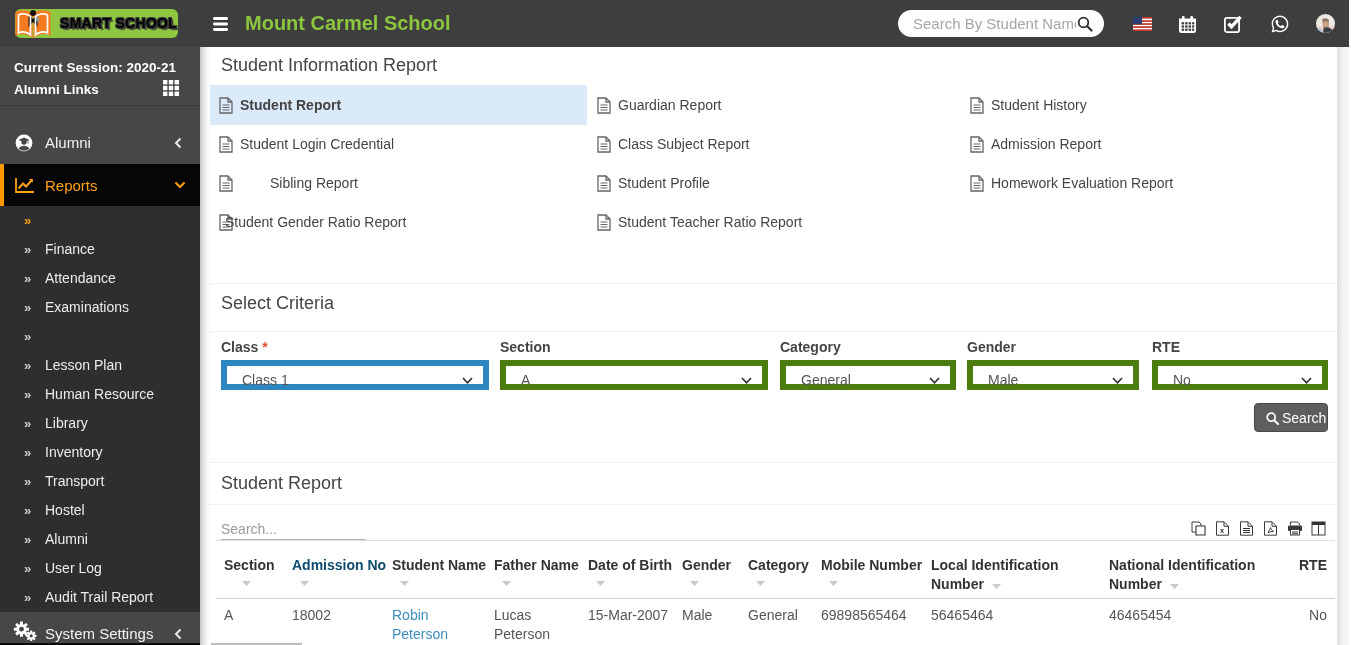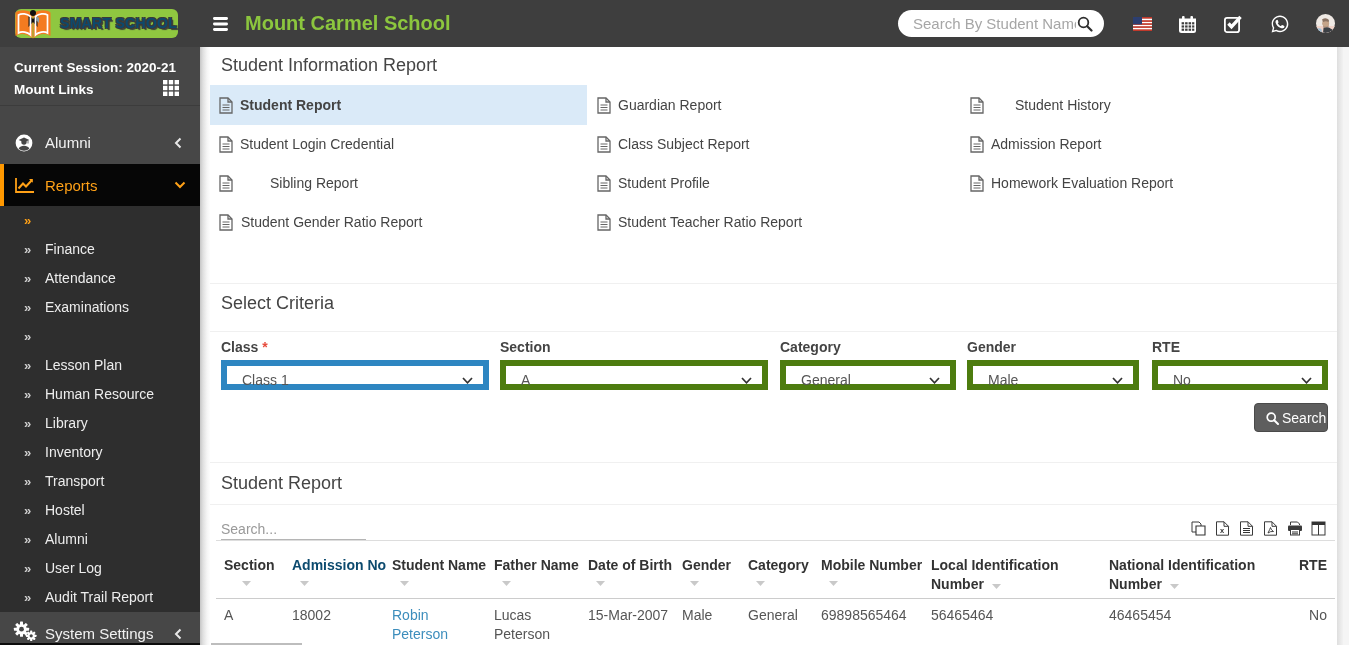--- a/index.html
+++ b/index.html
@@ -3,21 +3,21 @@
 <meta charset="utf-8">
 <style>
   * { margin:0; padding:0; box-sizing:border-box; }
   html,body { width:1351px; height:645px; overflow:hidden; }
   body { font-family:"Liberation Sans", sans-serif; background:#efefef; position:relative; }
   .abs { position:absolute; }
 
   
   #topbar { position:absolute; left:0; top:0; width:1349px; height:47px; background:#3e3e3e; }
   #logo { position:absolute; left:15px; top:9px; width:163px; height:29px; background:#8fc740; border-radius:6px; }
-  #logo .txt { position:absolute; left:45px; top:0; height:29px; color:#0c4a6e; font-weight:bold; font-size:14px; line-height:29px; white-space:nowrap; letter-spacing:0.3px; text-shadow:-1px -1px 0 #3a3a3a, 1px -1px 0 #3a3a3a, -1px 1px 0 #3a3a3a, 1px 1px 0 #3a3a3a, 2px 2px 1px #3a3a3a; }
+  #logo .txt { position:absolute; left:45px; top:0; height:29px; color:#000000; font-weight:bold; font-size:14px; line-height:29px; white-space:nowrap; letter-spacing:0.3px; text-shadow:-1px -1px 0 #3a3a3a, 1px -1px 0 #3a3a3a, -1px 1px 0 #3a3a3a, 1px 1px 0 #3a3a3a, 2px 2px 1px #3a3a3a; }
   #hamburger { position:absolute; left:213px; top:17px; }
   #pagetitle { position:absolute; left:245px; top:12px; font-size:20px; font-weight:bold; color:#8cc63e; }
   #searchpill { position:absolute; left:898px; top:10px; width:206px; height:27px; background:#fff; border-radius:14px; }
   #searchpill .ph { position:absolute; left:15px; top:0; width:163px; overflow:hidden; line-height:27px; font-size:15px; color:#a6a6a6; white-space:nowrap; }
   .topicon { position:absolute; top:15px; }
 
   
   #sidebar { position:absolute; left:0; top:47px; width:216px; height:598px; background:#474747; color:#fff; }
   #session { position:absolute; left:0; top:0; width:200px; height:59px; border-bottom:1px solid #3c3c3c; }
   #session .l1 { position:absolute; left:14px; top:13px; font-size:13.5px; font-weight:bold; }
@@ -137,21 +137,21 @@
     <circle cx="9.7" cy="9.2" r="3.4" fill="#c5a489"></circle>
     <path d="M6 5.5 Q10 3 13 6 L12.5 8 Q10 6.5 7 8 Z" fill="#8a7262"></path>
     <path d="M7 19 L7.5 14 Q12 12.5 14.5 14.5 L19 17 L19 19 Z" fill="#3c4045"></path>
     <path d="M0 19 L0 15 Q3 13.5 5.5 15 L6 19 Z" fill="#9fc0d8"></path>
   </g>
 </svg>
 
 <div id="sidebar">
   <div id="session">
     <div class="l1">Current Session: 2020-21</div>
-    <div class="l2">Mount Links</div>
+    <div class="l2">Alumni Links</div>
     <svg style="position:absolute;left:163px;top:33px;" width="16" height="16" viewBox="0 0 16 16">
       <g fill="#fff">
         <rect x="0" y="0" width="4.4" height="4.4"></rect>
           <rect x="5.8" y="0" width="4.4" height="4.4"></rect>
           <rect x="11.6" y="0" width="4.4" height="4.4"></rect>
         <rect x="0" y="5.8" width="4.4" height="4.4"></rect>
           <rect x="5.8" y="5.8" width="4.4" height="4.4"></rect>
           <rect x="11.6" y="5.8" width="4.4" height="4.4"></rect>
         <rect x="0" y="11.6" width="4.4" height="4.4"></rect>
           <rect x="5.8" y="11.6" width="4.4" height="4.4"></rect>
@@ -311,21 +311,21 @@
       <span class="linktxt" style="left:21px;margin-left:30px;">Sibling Report</span>
       </div>
       <div class="linkrow" style="left:9px;top:155px;">
       <span class="docicon"><svg width="14" height="17" viewBox="0 0 14 17">
             <path d="M1 1 H9 L13 5 V16 H1 Z" fill="none" stroke="#666" stroke-width="1.3"></path>
             <path d="M9 1 V5 H13" fill="none" stroke="#666" stroke-width="1.3"></path>
             <line x1="3.5" y1="8" x2="10.5" y2="8" stroke="#666" stroke-width="1"></line>
             <line x1="3.5" y1="10.5" x2="10.5" y2="10.5" stroke="#666" stroke-width="1"></line>
             <line x1="3.5" y1="13" x2="10.5" y2="13" stroke="#666" stroke-width="1"></line>
           </svg></span>
-      <span class="linktxt" style="left:22px;">Student Gender Ratio Report</span>
+      <span class="linktxt" style="left:6px;">Student Gender Ratio Report</span>
       </div>
       <div class="linkrow" style="left:387px;top:38px;">
       <span class="docicon"><svg width="14" height="17" viewBox="0 0 14 17">
             <path d="M1 1 H9 L13 5 V16 H1 Z" fill="none" stroke="#666" stroke-width="1.3"></path>
             <path d="M9 1 V5 H13" fill="none" stroke="#666" stroke-width="1.3"></path>
             <line x1="3.5" y1="8" x2="10.5" y2="8" stroke="#666" stroke-width="1"></line>
             <line x1="3.5" y1="10.5" x2="10.5" y2="10.5" stroke="#666" stroke-width="1"></line>
             <line x1="3.5" y1="13" x2="10.5" y2="13" stroke="#666" stroke-width="1"></line>
           </svg></span>
       <span class="linktxt" style="left:21px;">Guardian Report</span>
@@ -361,21 +361,21 @@
       <span class="linktxt" style="left:21px;">Student Teacher Ratio Report</span>
       </div>
       <div class="linkrow" style="left:760px;top:38px;">
       <span class="docicon"><svg width="14" height="17" viewBox="0 0 14 17">
             <path d="M1 1 H9 L13 5 V16 H1 Z" fill="none" stroke="#666" stroke-width="1.3"></path>
             <path d="M9 1 V5 H13" fill="none" stroke="#666" stroke-width="1.3"></path>
             <line x1="3.5" y1="8" x2="10.5" y2="8" stroke="#666" stroke-width="1"></line>
             <line x1="3.5" y1="10.5" x2="10.5" y2="10.5" stroke="#666" stroke-width="1"></line>
             <line x1="3.5" y1="13" x2="10.5" y2="13" stroke="#666" stroke-width="1"></line>
           </svg></span>
-      <span class="linktxt" style="left:21px;margin-left:24px;">Student History</span>
+      <span class="linktxt" style="left:21px;">Student History</span>
       </div>
       <div class="linkrow" style="left:760px;top:77px;">
       <span class="docicon"><svg width="14" height="17" viewBox="0 0 14 17">
             <path d="M1 1 H9 L13 5 V16 H1 Z" fill="none" stroke="#666" stroke-width="1.3"></path>
             <path d="M9 1 V5 H13" fill="none" stroke="#666" stroke-width="1.3"></path>
             <line x1="3.5" y1="8" x2="10.5" y2="8" stroke="#666" stroke-width="1"></line>
             <line x1="3.5" y1="10.5" x2="10.5" y2="10.5" stroke="#666" stroke-width="1"></line>
             <line x1="3.5" y1="13" x2="10.5" y2="13" stroke="#666" stroke-width="1"></line>
           </svg></span>
       <span class="linktxt" style="left:21px;">Admission Report</span>

